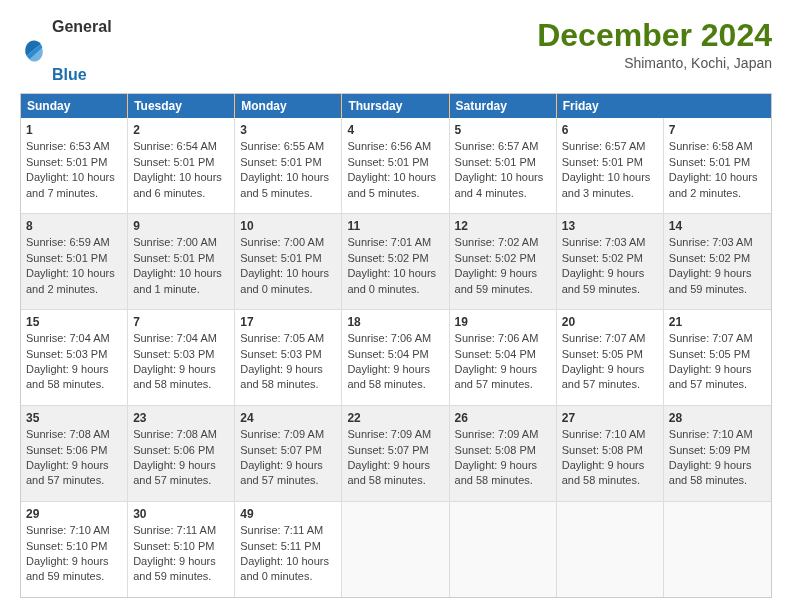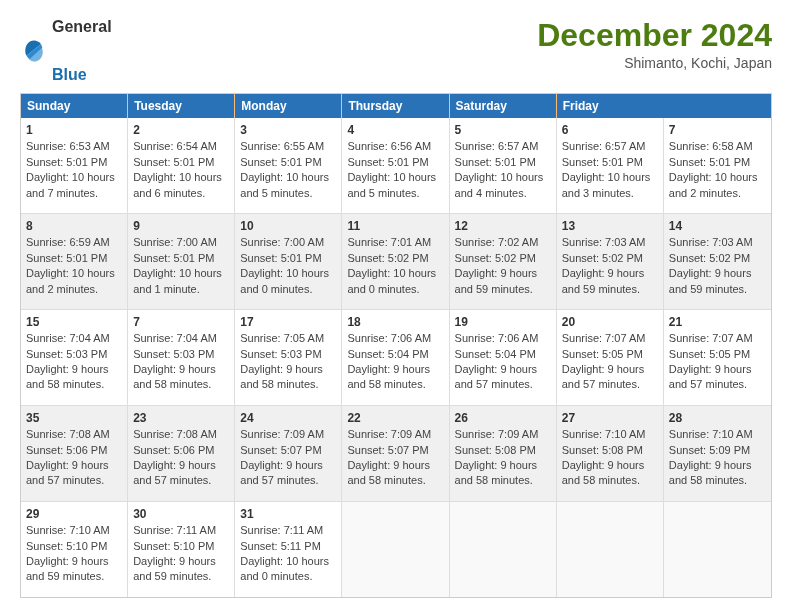--- a/index.html
+++ b/index.html
@@ -275,21 +275,21 @@
         <div class="cal-row">
           <div class="cal-cell">
             <span class="day-num">29</span>
             <div class="cell-text">Sunrise: 7:10 AM<br>Sunset: 5:10 PM<br>Daylight: 9 hours<br>and 59 minutes.</div>
           </div>
           <div class="cal-cell">
             <span class="day-num">30</span>
             <div class="cell-text">Sunrise: 7:11 AM<br>Sunset: 5:10 PM<br>Daylight: 9 hours<br>and 59 minutes.</div>
           </div>
           <div class="cal-cell">
-            <span class="day-num">31</span>
+            <span class="day-num">49</span>
             <div class="cell-text">Sunrise: 7:11 AM<br>Sunset: 5:11 PM<br>Daylight: 10 hours<br>and 0 minutes.</div>
           </div>
           <div class="cal-cell empty"></div>
           <div class="cal-cell empty"></div>
           <div class="cal-cell empty"></div>
           <div class="cal-cell empty"></div>
         </div>
       </div>
   </div>
 </div>

